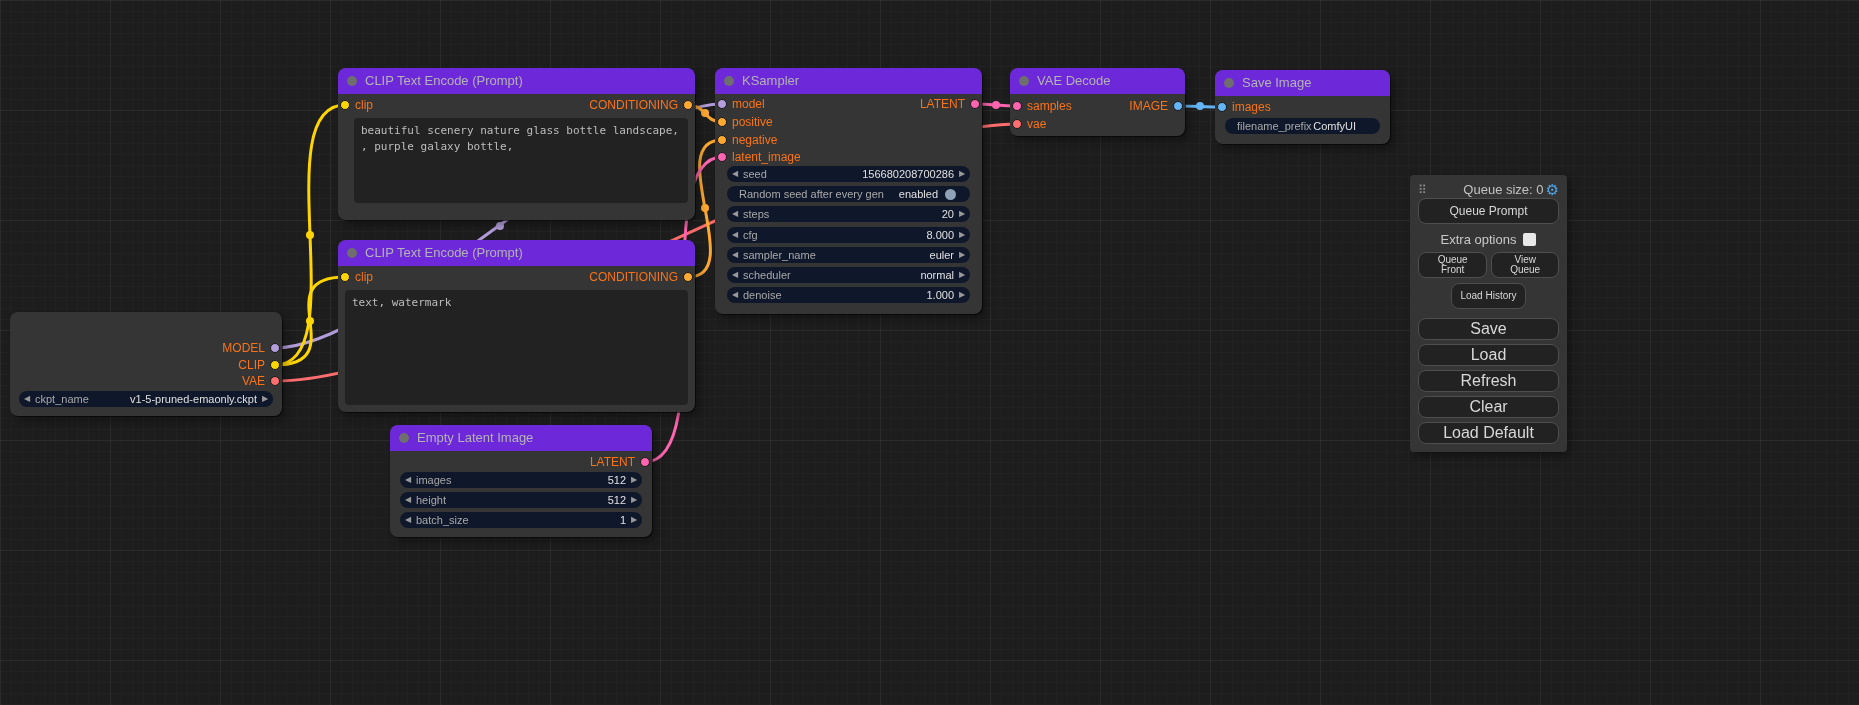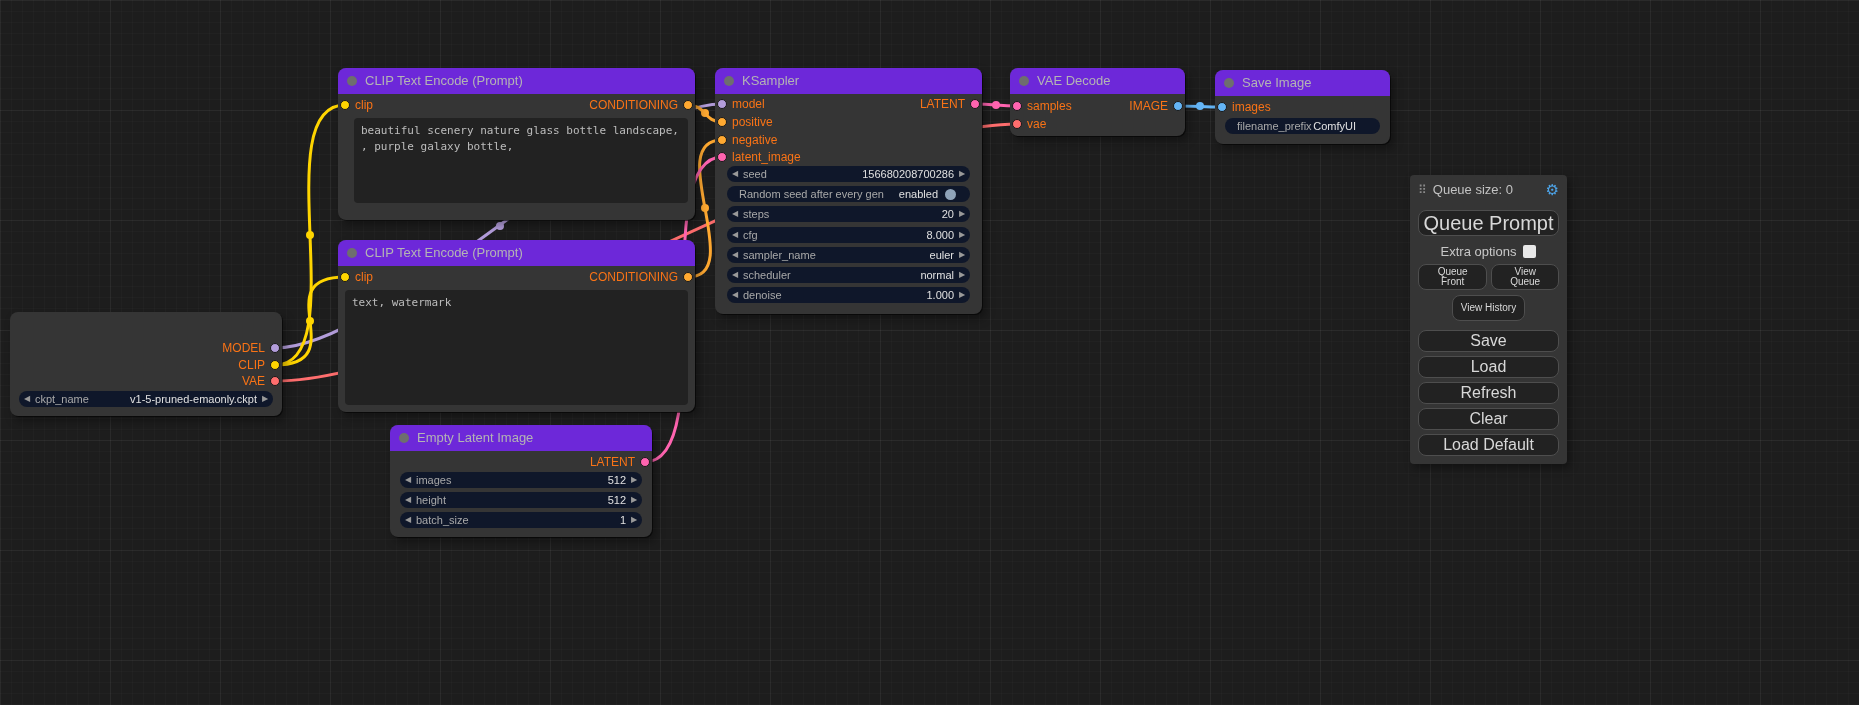--- a/index.html
+++ b/index.html
@@ -28,24 +28,24 @@
   .widget{position:absolute;height:16px;background:#0f172a;border-radius:8px;display:flex;align-items:center;font-size:11px;color:#a9a9a9}
   .warr{flex:0 0 16px;text-align:center;font-size:8px;color:#999;line-height:16px}
   .wname{flex:0 0 auto;white-space:nowrap}
   .wval{flex:1 1 auto;text-align:right;color:#e0e0e0;white-space:nowrap}
   .pad{padding:0 12px}
   .knob{flex:0 0 auto;width:11px;height:11px;border-radius:50%;background:#8fa3b8;margin:0 2px 0 7px}
   .ta{position:absolute;background:#222;border-radius:4px;padding:5px 7px;font-family:"DejaVu Sans Mono",monospace;font-size:11px;line-height:1.45;color:#bdbdbd;overflow:hidden}
   .qpanel{position:absolute;left:1410px;top:175px;width:157px;z-index:4;background:#353535;border-radius:4px;padding:6px 8px 8px;box-shadow:3px 4px 9px rgba(0,0,0,.4)}
   .qhead{display:flex;align-items:center;height:17px;font-size:13px;color:#c2c2c2}
   .qdrag{color:#8a8a8a;font-size:12px;margin-right:6px}
-  .qsize{flex:1;text-align:left}
+  .qsize{flex:1;text-align:right}
   .qgear{color:#4da4e8;font-size:15px;margin-left:2px}
   .qpanel button{display:block;background:#222;border:1px solid #4e4e4e;border-radius:8px;color:#d8d8d8;font-family:inherit;cursor:pointer}
-  .qbig{width:100%;height:26px;font-size:20px;margin-top:12px}
+  .qbig{width:100%;height:26px;font-size:12px;margin-top:0}
   .qextra{display:flex;justify-content:center;align-items:center;gap:7px;margin-top:8px;font-size:13px;color:#c8c8c8}
   .qcheck{width:13px;height:13px;background:#e8e8e8;border-radius:2px}
   .qrow{display:flex;justify-content:center;gap:4px;margin-top:5px}
   .qrow button{font-size:10px;height:26px;line-height:10px;padding:0 8px;border-radius:8px;display:inline-block}
   .qbtn{width:100%;height:22px;font-size:16px;margin-top:4px}
   .qbtn.first{margin-top:9px}
 </style>
 </head>
 <body>
 
@@ -259,20 +259,20 @@
   <button class="qbig">Queue Prompt</button>
   <div class="qextra">
     <span>Extra options</span>
     <span class="qcheck"></span>
   </div>
   <div class="qrow">
     <button>Queue Front</button>
     <button>View Queue</button>
   </div>
   <div class="qrow">
-    <button>View History</button>
+    <button>Load History</button>
   </div>
   <button class="qbtn first">Save</button>
   <button class="qbtn">Load</button>
   <button class="qbtn">Refresh</button>
   <button class="qbtn">Clear</button>
   <button class="qbtn">Load Default</button>
 </div>
 
 </body></html>

